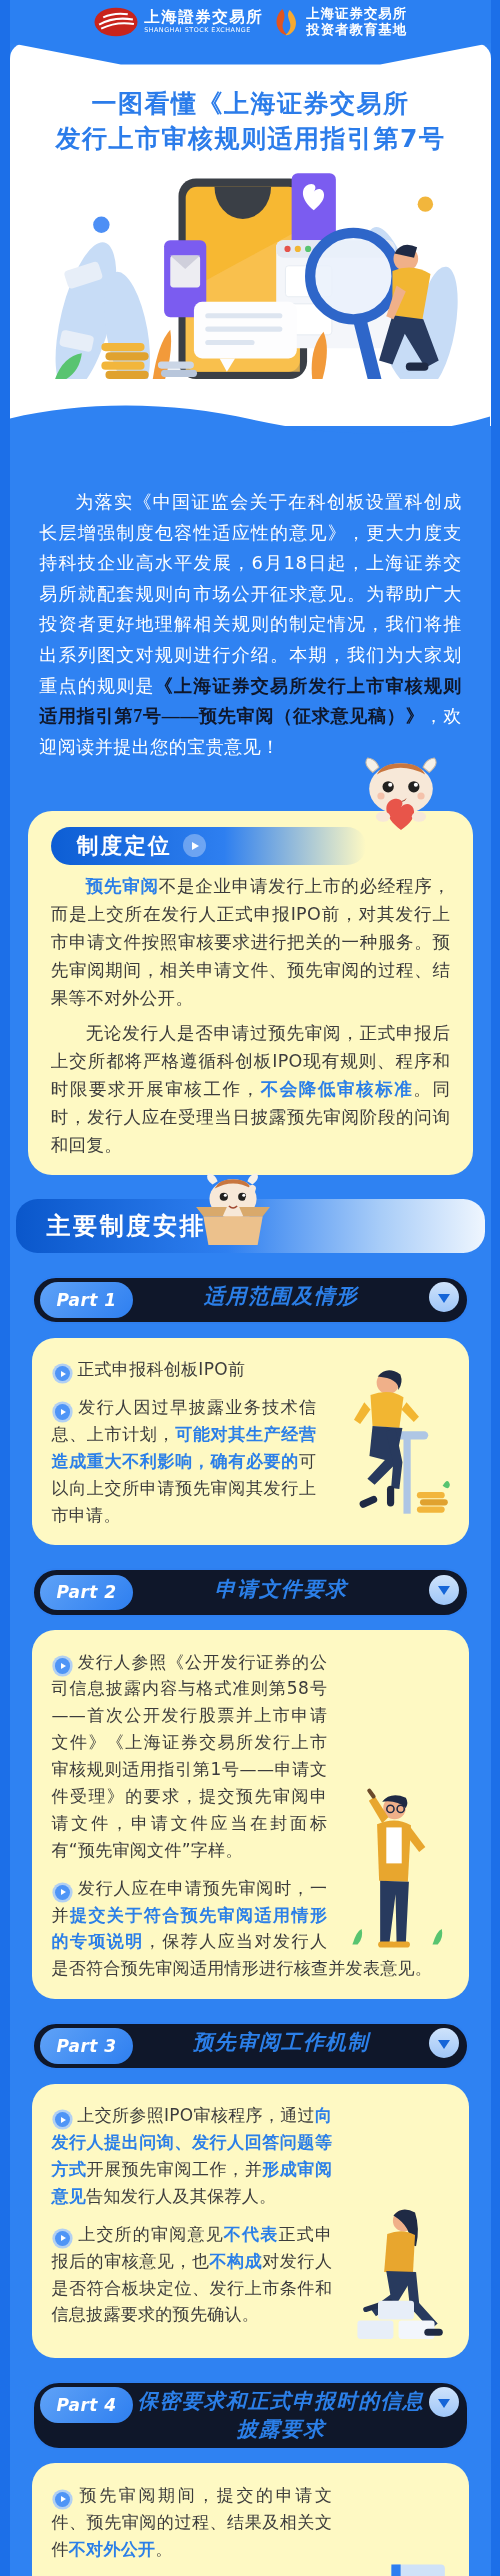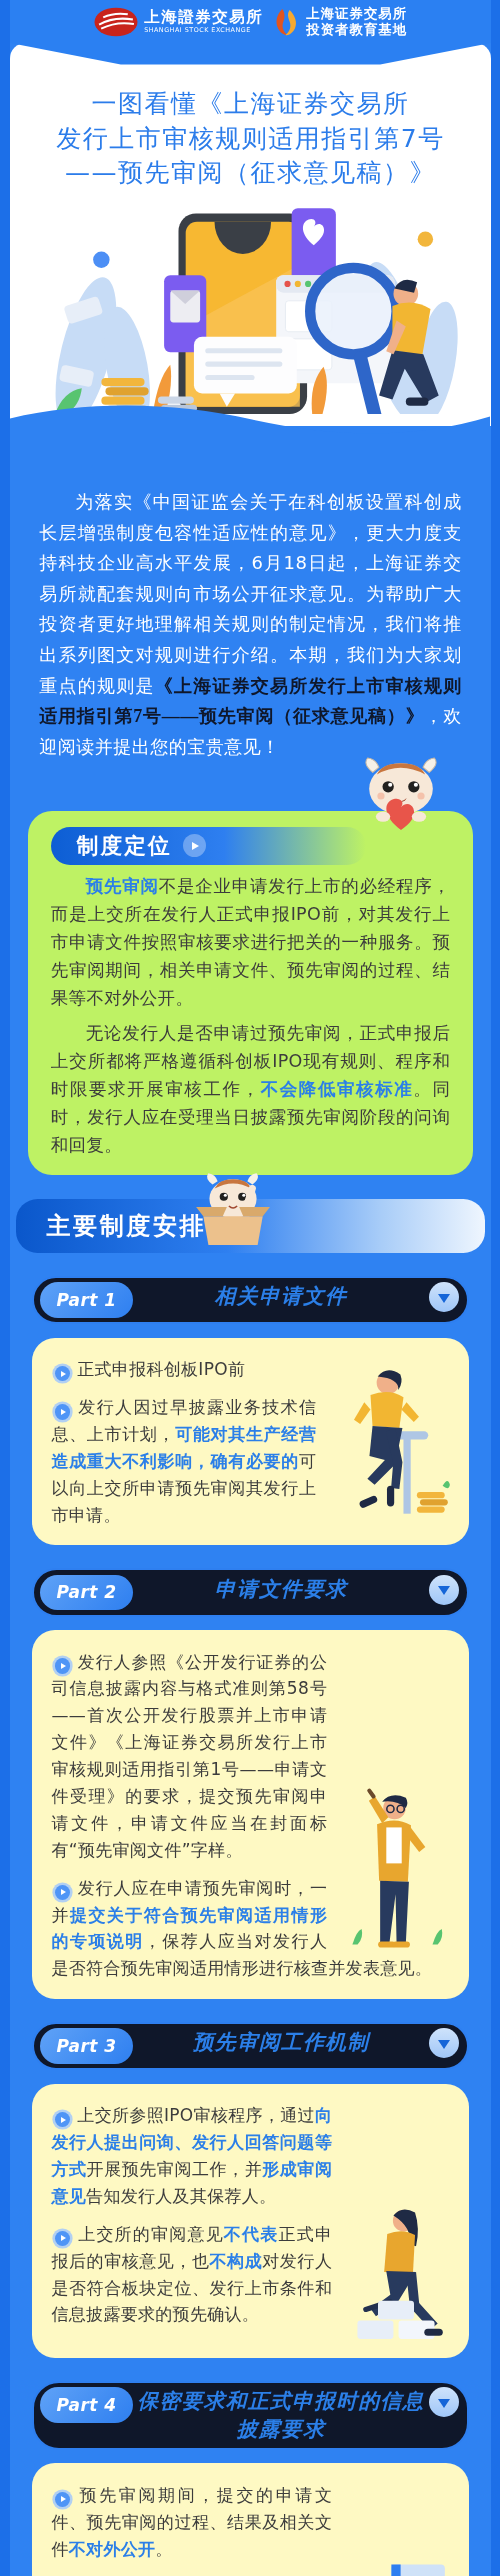--- a/index.html
+++ b/index.html
@@ -14,35 +14,35 @@
   .logo{display:flex;align-items:center;gap:6.2px;}
   .logo-txt{color:#fff;line-height:1.15;}
   .logo-zh{font-size:15.5px;font-weight:700;letter-spacing:1.5px;}
   .logo-en{font-size:6.4px;letter-spacing:0.5px;}
   .logo-zh2{font-size:13.4px;font-weight:800;letter-spacing:1px;}
 
   
   .hero{background:#fff;border-radius:15.5px 15.5px 0 0;position:relative;height:383px;}
   .hero-trap{position:absolute;top:0;left:0;right:0;height:21.6px;background:#2B80F2;
     clip-path:polygon(0 0,100% 0,77% 100%,23% 100%);}
-  .title{padding-top:44px;text-align:center;color:#2B7CEA;font-weight:400;
+  .title{padding-top:44px;text-align:center;color:#2B7CEA;font-weight:700;
     font-size:25px;line-height:1.38;letter-spacing:1.5px;}
   .hero-illu{display:block;margin:7.2px auto 0;}
 
   
   .wave{display:block;margin-top:-27px;position:relative;z-index:3;}
 
   
   .intro{padding:26px 29px 0;color:#fff;font-size:18px;line-height:1.7;
     text-align:justify;text-indent:2em;letter-spacing:0.5px;}
   .seg-hl{color:#0f172a;font-weight:700;font-family:Liberation Serif, serif;}
   .seg-em{color:#2B7FE8;font-weight:700;}
 
   
-  .zhidu-card{margin:49px 17.5px 0;background:#bef264;border-radius:24px;
+  .zhidu-card{margin:49px 17.5px 0;background:#fef9c3;border-radius:24px;
     padding:15.5px 23px 15.5px;position:relative;}
   .pill{height:38px;width:289px;border-radius:19.6px;display:flex;align-items:center;
     padding-left:26px;gap:11.3px;color:#fff;font-size:21.6px;font-weight:800;letter-spacing:2.1px;
     background:linear-gradient(90deg,#0D5ED4 0%,#2E7FF0 55%,rgba(47,130,242,0) 100%);}
   .play{width:23px;height:23px;border-radius:50%;background:rgba(255,255,255,.32);
     display:inline-flex;align-items:center;justify-content:center;flex:0 0 auto;}
   .play::after{content:'';border-left:7.7px solid #fff;border-top:4.6px solid transparent;
     border-bottom:4.6px solid transparent;margin-left:2.1px;}
   .zhidu-card p{margin:7.2px 0 0;color:#3C3C3C;font-size:17.5px;line-height:1.6;
     text-align:justify;text-indent:2em;letter-spacing:0.3px;}
@@ -102,21 +102,20 @@
         <div class="logo-zh2">投资者教育基地</div>
       </div>
     </div>
   </div>
 
   <div class="hero">
     <div class="hero-trap"></div>
     <div class="title">
       <div>一图看懂《上海证券交易所</div>
       <div>发行上市审核规则适用指引第7号</div>
-      <div>——预先审阅（征求意见稿）》</div>
     </div>
     <svg class="hero-illu" width="453" height="216" viewBox="0 0 880 420">
 
       <g fill="#C7DCF6">
         <ellipse cx="120" cy="300" rx="48" ry="150" transform="rotate(14 120 300)"></ellipse>
         <ellipse cx="200" cy="330" rx="40" ry="120" transform="rotate(-10 200 330)"></ellipse>
         <ellipse cx="720" cy="280" rx="46" ry="160" transform="rotate(-14 720 280)"></ellipse>
         <ellipse cx="800" cy="320" rx="38" ry="120" transform="rotate(10 800 320)"></ellipse>
       </g>
       <circle cx="150" cy="120" r="16" fill="#4D8FF5"></circle>
@@ -235,21 +234,21 @@
       <path d="M74 76 q8 8 16 0" stroke="#A14A32" stroke-width="3" fill="none"></path>
       <rect x="108" y="34" width="14" height="44" rx="7" fill="#F7E8D8" transform="rotate(18 115 56)"></rect>
       <path d="M24 96 h116 l-10 56 h-96z" fill="#ECC18C"></path>
       <path d="M24 96 l-14 -18 h60 l-8 18z" fill="#D9A96B"></path>
       <path d="M140 96 l14 -18 h-60 l8 18z" fill="#D9A96B"></path>
     </svg>
   </div>
 
   <div class="part-head">
     <span class="part-badge">Part 1</span>
-    <span class="part-title">相关申请文件</span>
+    <span class="part-title">适用范围及情形</span>
     <span class="part-caret"></span>
   </div>
   <div class="part-card">
     <svg class="illu" width="124" height="165" viewBox="0 0 240 320">
       <rect x="150" y="150" width="14" height="150" fill="#AEC6E4"></rect>
       <rect x="118" y="140" width="80" height="16" rx="8" fill="#AEC6E4"></rect>
       <circle cx="120" cy="46" r="22" fill="#F0B089"></circle>
       <path d="M100 34 q18 -22 44 -4 q6 16 -4 30 q2 -22 -40 -26z" fill="#1F2A44"></path>
       <path d="M86 70 q36 -14 64 4 l-8 60 l-52 -4z" fill="#F2B632"></path>
       <path d="M74 84 l-20 34 l12 8 l20 -28z" fill="#F2B632"></path>

